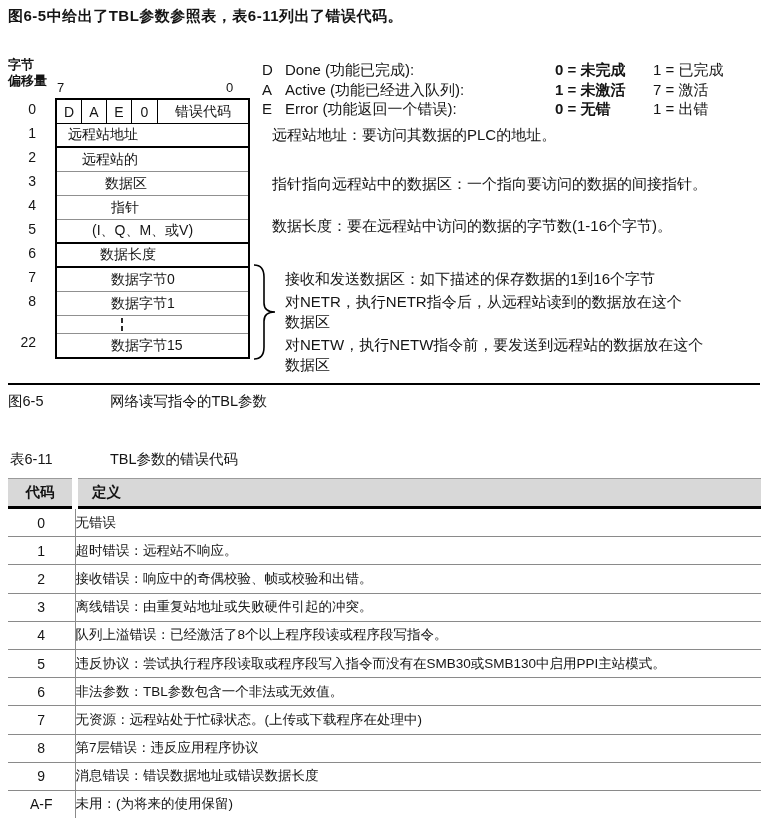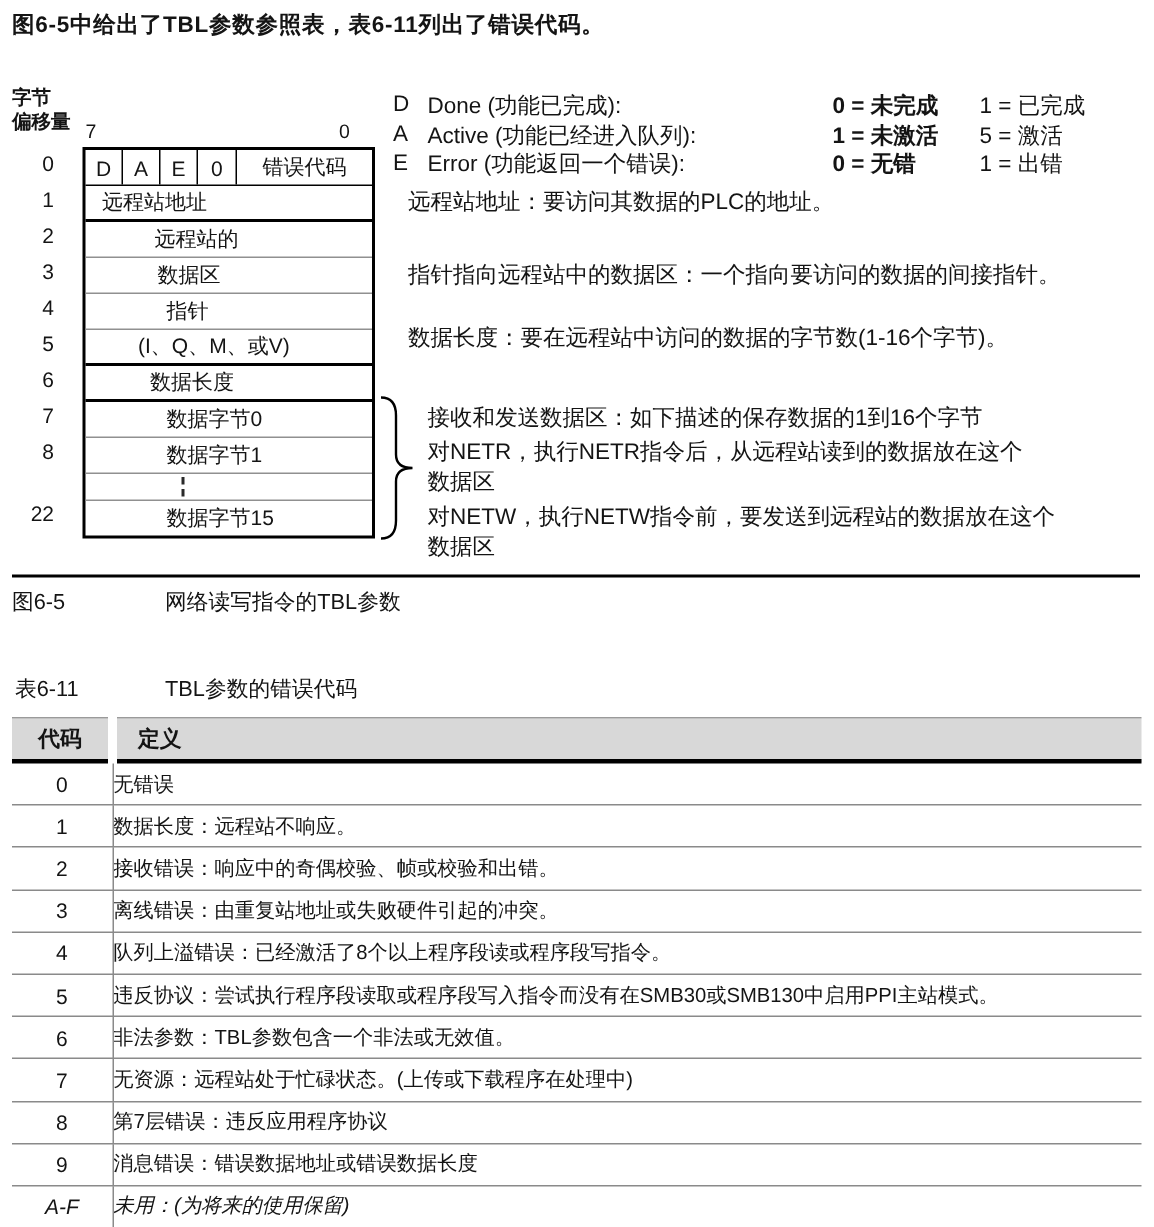--- a/index.html
+++ b/index.html
@@ -18,21 +18,21 @@
   
   .fig-box{left:55px;top:98px;width:195px;border:2px solid #000;box-sizing:border-box;background:#fff;}
   .frow{display:flex;align-items:center;box-sizing:border-box;height:24px;font-size:14px;}
   .bb-gray{border-bottom:1px solid #909090;}
   .bb-black1{border-bottom:1px solid #000;}
   .bb-thick{border-bottom:2px solid #000;}
   .r0 span{display:flex;align-items:center;justify-content:center;height:100%;box-sizing:border-box;font-size:14px;}
   .r0 .c{width:25px;border-right:1px solid #000;}
   .r0 .c4{width:26px;border-right:1px solid #000;}
   .r0 .c5{flex:1;border-right:none;}
-  .p11{padding-left:11px;} .p31{padding-left:46px;} .p48{padding-left:48px;}
+  .p11{padding-left:11px;} .p31{padding-left:25px;} .p48{padding-left:48px;}
   .p38{padding-left:54px;} .p35{padding-left:35px;} .p43{padding-left:43px;font-family:Liberation Mono, monospace;}
   .rell{height:18px;}
   .vdots{margin-left:64px;display:flex;flex-direction:column;gap:3px;align-items:center;}
   .vdots i{display:block;width:2px;height:5px;background:#2a2a2a;}
   .r22{height:23px;}
   .bnum{left:0;width:36px;text-align:right;font-size:14px;}
 
   
   .legend{left:262px;top:61px;width:500px;}
   .lrow{position:relative;height:19.5px;font-size:15px;}
@@ -56,21 +56,21 @@
   
   .err-table{left:8px;top:478px;width:753px;border-collapse:collapse;table-layout:fixed;}
   .err-table col.code-col{width:67px;}
   .err-table th{
     height:27px;background:#d8d8d8;font-weight:bold;font-size:14.5px;
     border-top:1px solid #9a9a9a;border-bottom:3px solid #000;padding:0;
   }
   .err-table th.h-code{text-align:center;border-right:6px solid #fff;}
   .err-table th.h-def{text-align:left;padding-left:14px;}
   .err-table td{height:27.2px;border-bottom:1px solid #8a8a8a;padding:0;vertical-align:middle;}
-  .err-table tr:last-child td{border-bottom:1px solid #4a4a4a;font-style:italic;}
+  .err-table tr:last-child td{border-bottom:1px solid #4a4a4a;}
   .td-code{text-align:center;font-size:14px;border-right:1px solid #8a8a8a;}
   .td-def{padding-left:14px;font-size:13.5px;white-space:nowrap;overflow:hidden;}
   .brace{stroke:#000;stroke-width:1.6;fill:none;}
 </style>
 </head>
 <body>
 
 <div id="page">
 
   <div class="abs intro">图6-5中给出了TBL参数参照表，表6-11列出了错误代码。</div>
@@ -126,21 +126,21 @@
     <div class="lrow">
       <span class="lkey">D</span>
       <span class="llabel">Done (功能已完成):</span>
       <span class="lzero">0 = 未完成</span>
       <span class="lone">1 = 已完成</span>
     </div>
     <div class="lrow">
       <span class="lkey">A</span>
       <span class="llabel">Active (功能已经进入队列):</span>
       <span class="lzero">1 = 未激活</span>
-      <span class="lone">5 = 激活</span>
+      <span class="lone">7 = 激活</span>
     </div>
     <div class="lrow">
       <span class="lkey">E</span>
       <span class="llabel">Error (功能返回一个错误):</span>
       <span class="lzero">0 = 无错</span>
       <span class="lone">1 = 出错</span>
     </div>
   </div>
 
   <div class="abs desc d-remote">远程站地址：要访问其数据的PLC的地址。</div>
@@ -174,21 +174,21 @@
         <th class="h-def">定义</th>
       </tr>
     </thead>
     <tbody>
       <tr>
           <td class="td-code">0</td>
           <td class="td-def">无错误</td>
         </tr>
       <tr>
           <td class="td-code">1</td>
-          <td class="td-def">数据长度：远程站不响应。</td>
+          <td class="td-def">超时错误：远程站不响应。</td>
         </tr>
       <tr>
           <td class="td-code">2</td>
           <td class="td-def">接收错误：响应中的奇偶校验、帧或校验和出错。</td>
         </tr>
       <tr>
           <td class="td-code">3</td>
           <td class="td-def">离线错误：由重复站地址或失败硬件引起的冲突。</td>
         </tr>
       <tr>

